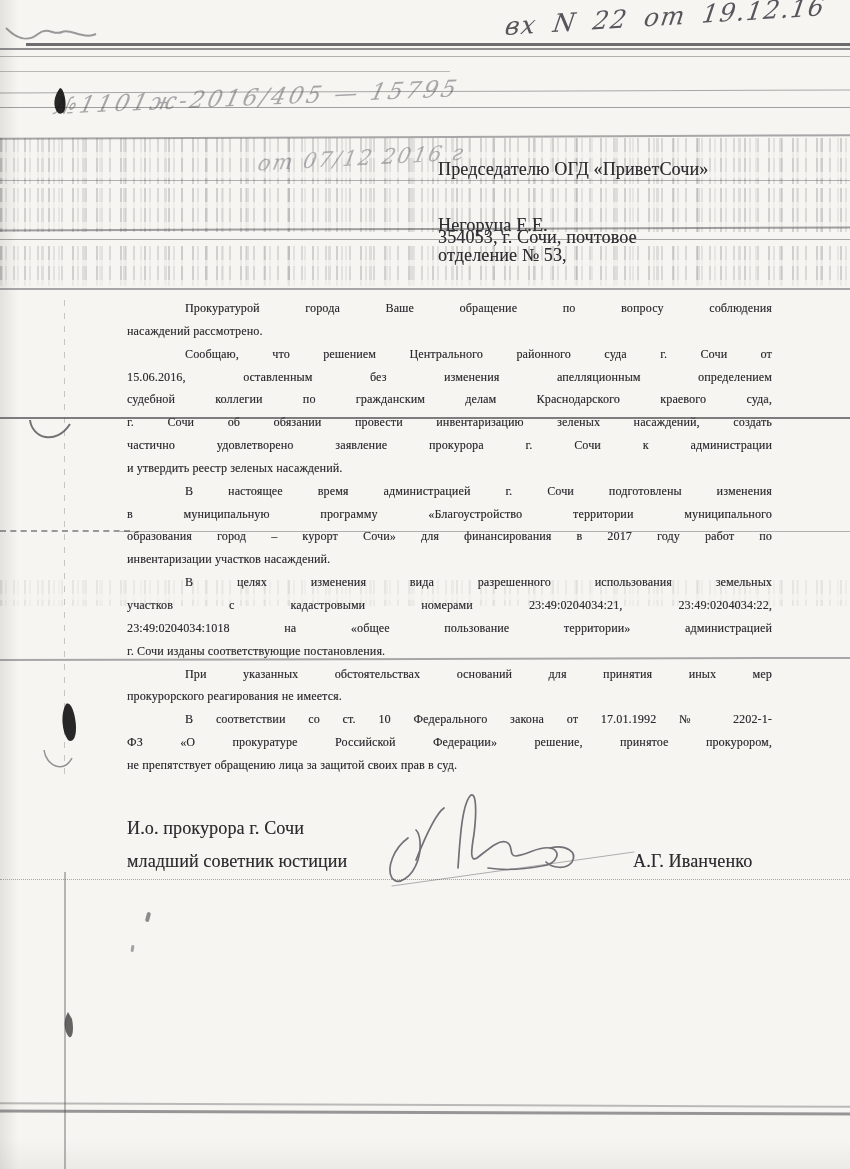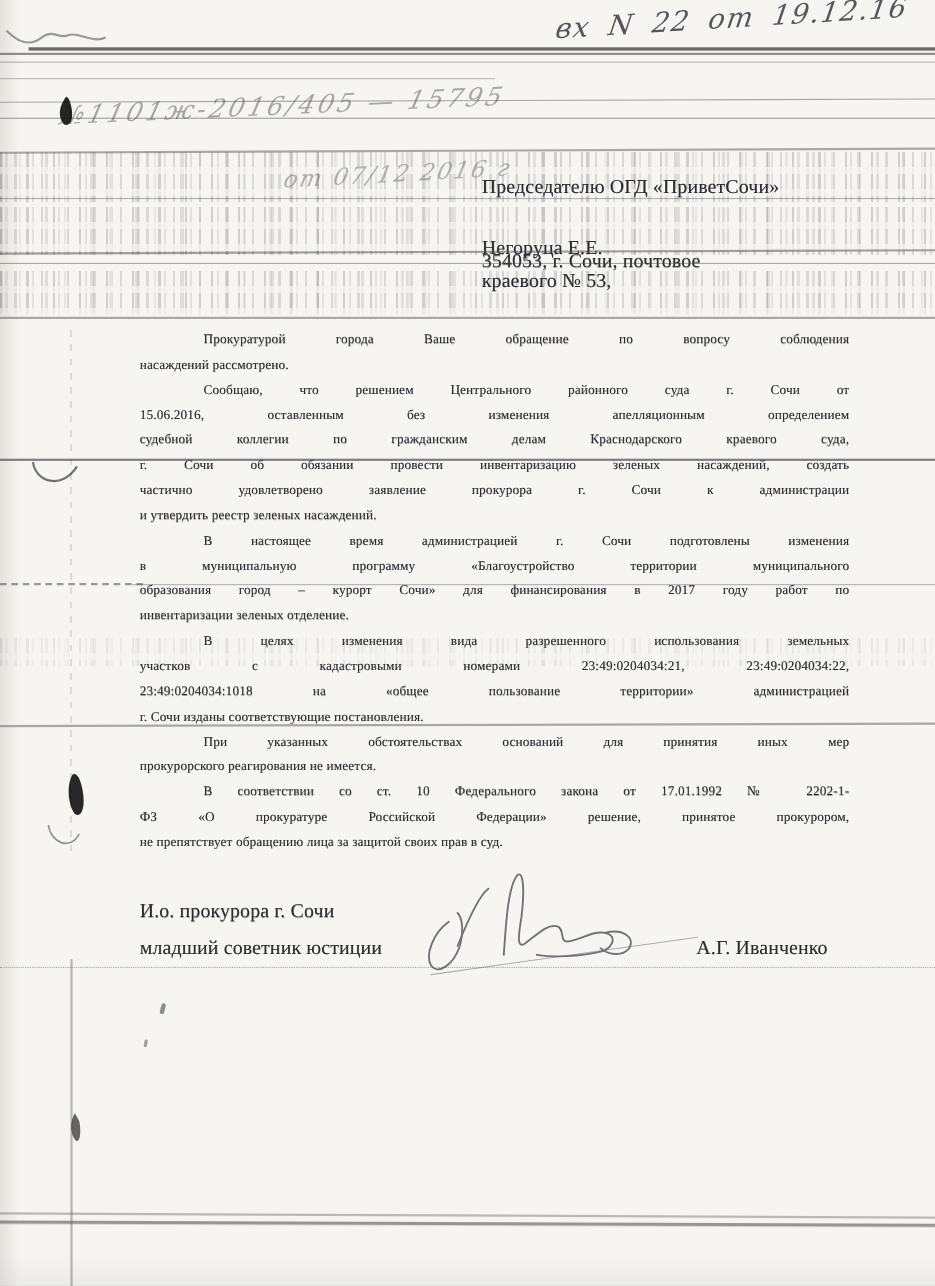--- a/index.html
+++ b/index.html
@@ -49,35 +49,35 @@
   <div class="band" style="top:580px;height:26px;opacity:.35;"></div>
 
   <div class="hand stamp">вх N 22 от 19.12.16</div>
 
   <div class="hand note1">№1101ж-2016/405 — 15795</div>
   <div class="hand note2">от 07/12 2016 г</div>
 
   <div class="txt typed" style="left:438px;top:159px;">Председателю ОГД «ПриветСочи»</div>
   <div class="txt typed" style="left:438px;top:184px;margin-top:31px;">Негоруца Е.Е.</div>
   <div class="txt typed" style="left:438px;top:227px;">354053, г. Сочи, почтовое</div>
-  <div class="txt typed" style="left:438px;top:245px;">краевого № 53,</div>
+  <div class="txt typed" style="left:438px;top:245px;">отделение № 53,</div>
 
   <div class="bodyblock">
     <div class="bl ind">Прокуратурой  города  Ваше  обращение  по  вопросу  соблюдения</div>
     <div class="bl last">насаждений рассмотрено.</div>
     <div class="bl ind">Сообщаю,  что  решением  Центрального  районного  суда  г.  Сочи  от</div>
     <div class="bl">15.06.2016,  оставленным  без  изменения  апелляционным  определением</div>
     <div class="bl">судебной  коллегии  по  гражданским  делам  Краснодарского  краевого  суда,</div>
     <div class="bl">г. Сочи об обязании провести инвентаризацию зеленых насаждений, создать</div>
     <div class="bl">частично  удовлетворено  заявление  прокурора  г.  Сочи  к  администрации</div>
     <div class="bl last">и утвердить реестр зеленых насаждений.</div>
     <div class="bl ind">В настоящее время администрацией г. Сочи подготовлены изменения</div>
     <div class="bl">в муниципальную программу «Благоустройство территории муниципального</div>
     <div class="bl">образования город – курорт Сочи» для финансирования в 2017 году работ по</div>
-    <div class="bl last">инвентаризации зеленых отделение.</div>
+    <div class="bl last">инвентаризации участков насаждений.</div>
     <div class="bl ind">В  целях  изменения  вида  разрешенного  использования  земельных</div>
     <div class="bl">участков  с  кадастровыми  номерами  23:49:0204034:21,  23:49:0204034:22,</div>
     <div class="bl">23:49:0204034:1018  на  «общее  пользование  территории»  администрацией</div>
     <div class="bl last">г. Сочи изданы соответствующие постановления.</div>
     <div class="bl ind">При  указанных  обстоятельствах  оснований  для  принятия  иных  мер</div>
     <div class="bl last">прокурорского реагирования не имеется.</div>
     <div class="bl ind">В соответствии со ст. 10 Федерального закона от 17.01.1992 № 2202-1-</div>
     <div class="bl">ФЗ «О прокуратуре Российской Федерации» решение, принятое прокурором,</div>
     <div class="bl last">не препятствует обращению лица за защитой своих прав в суд.</div>
   </div>

